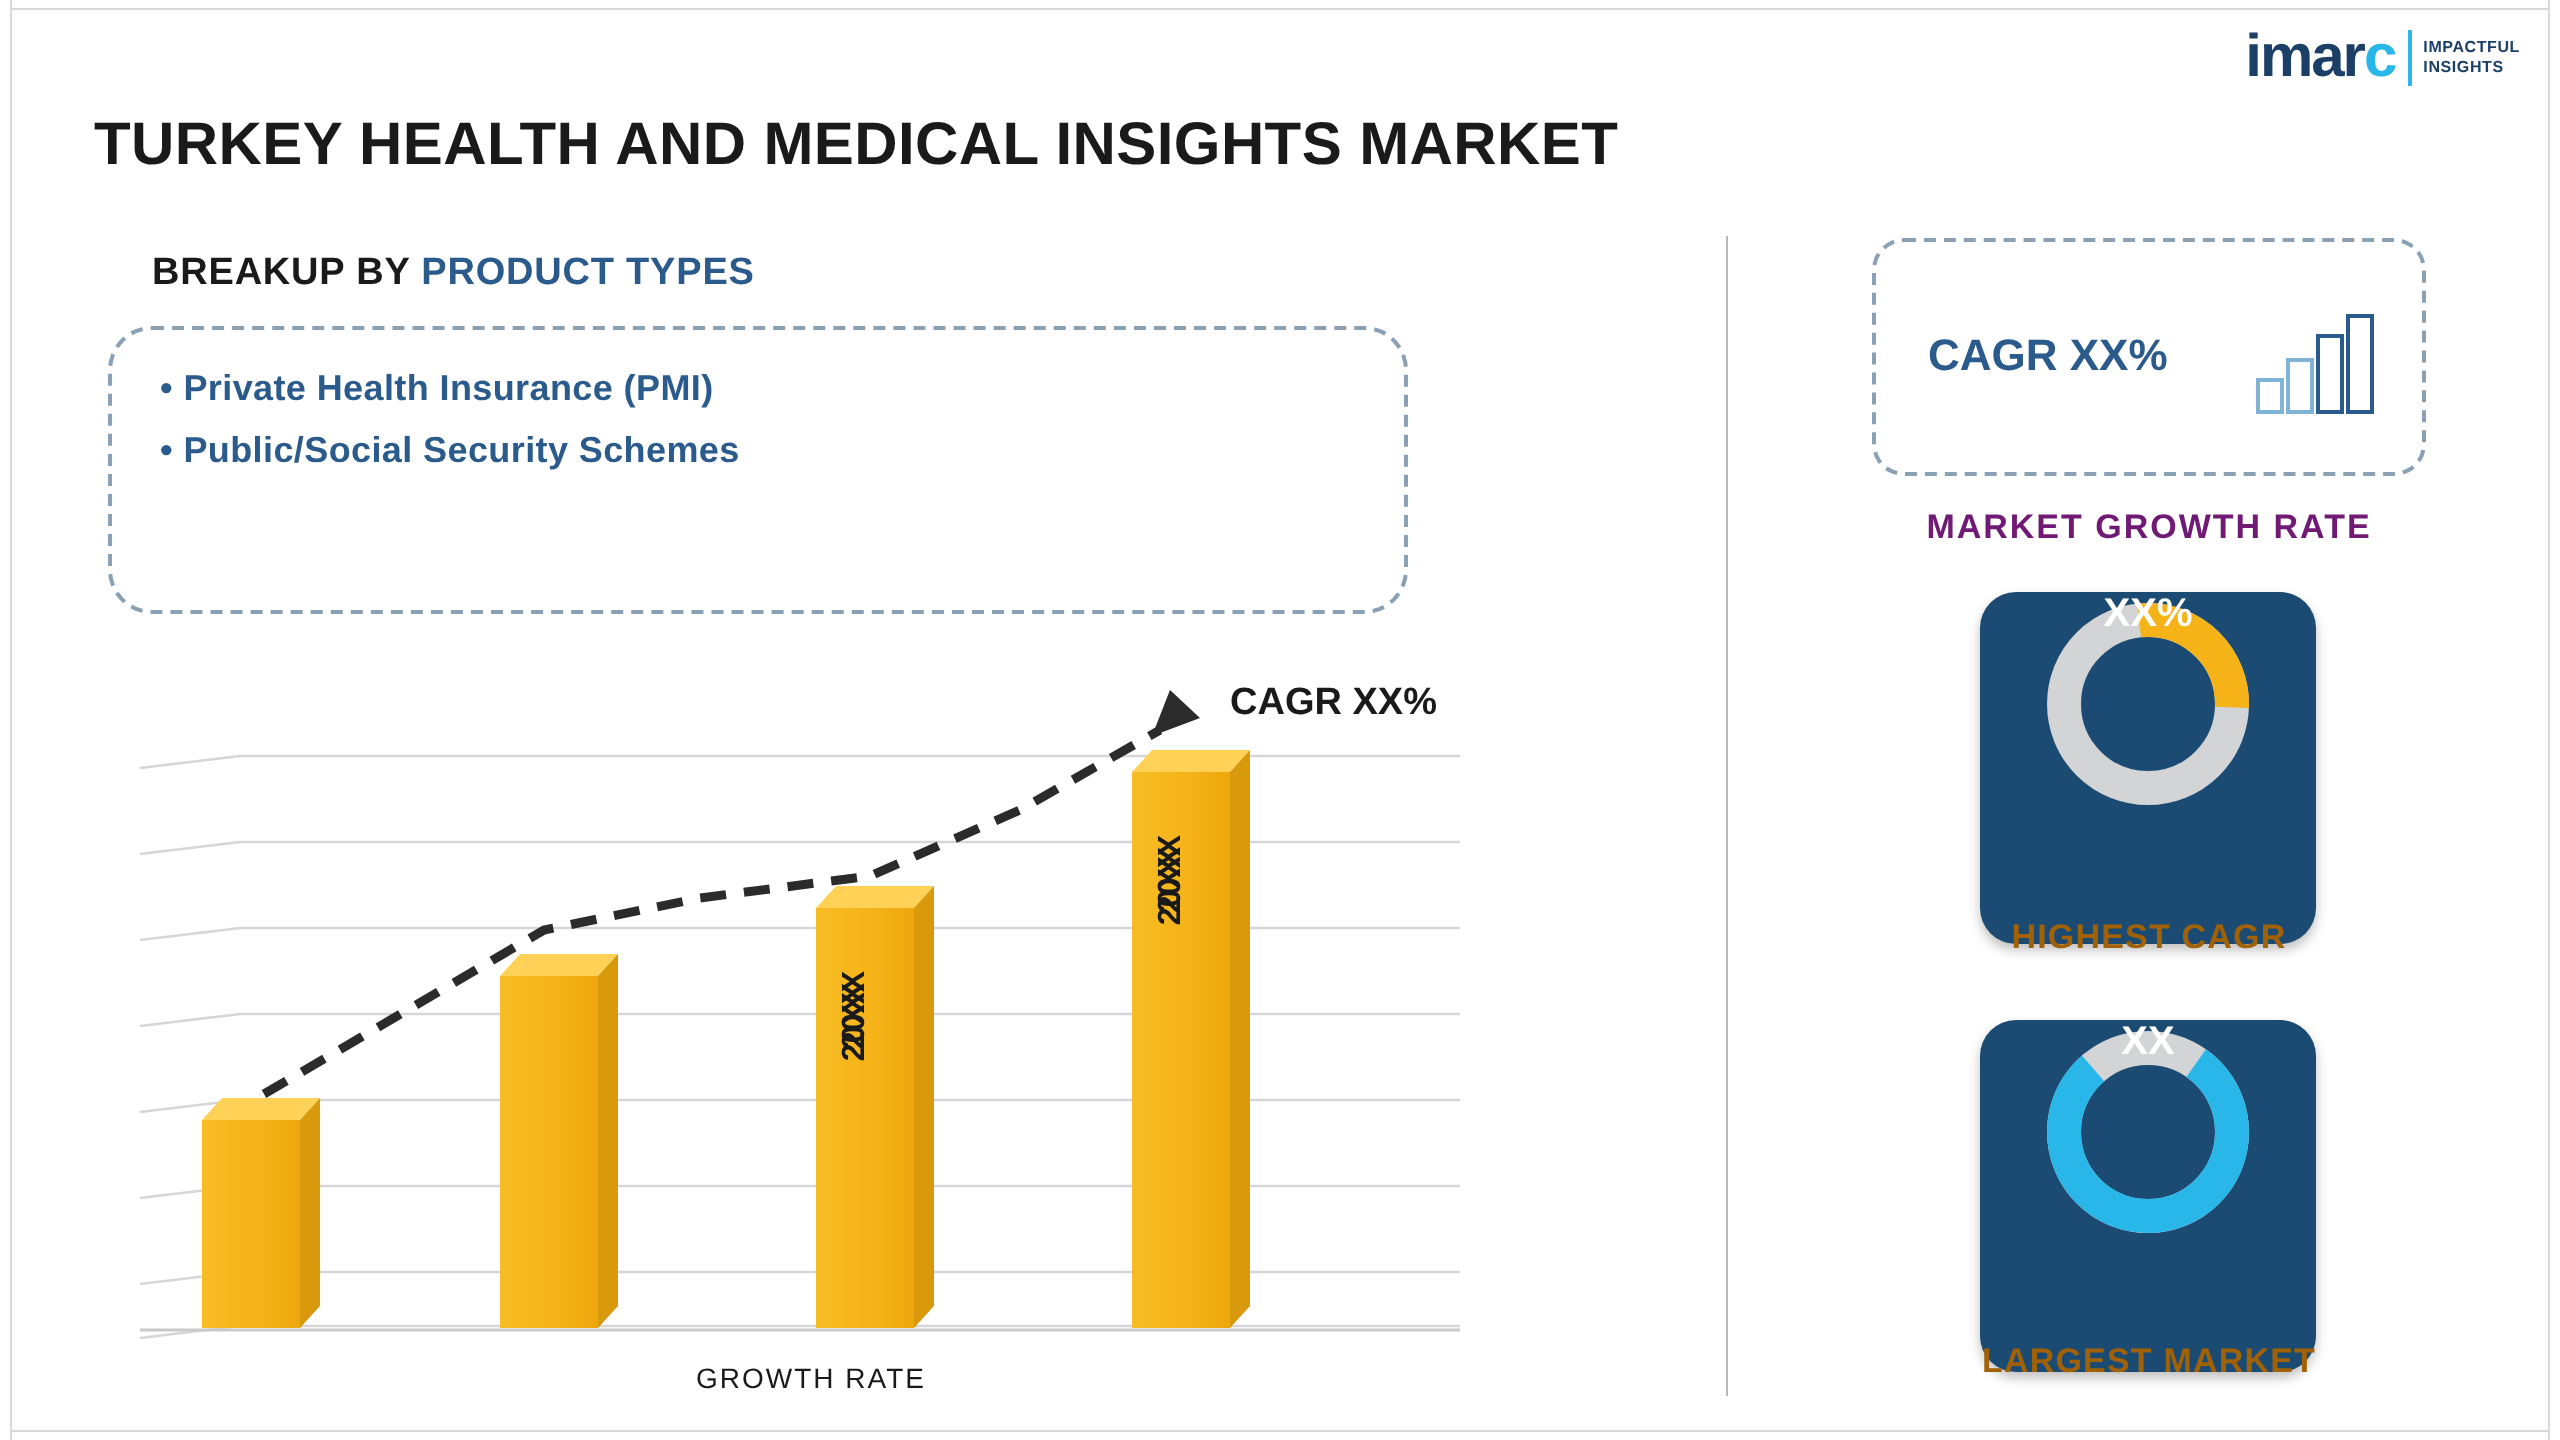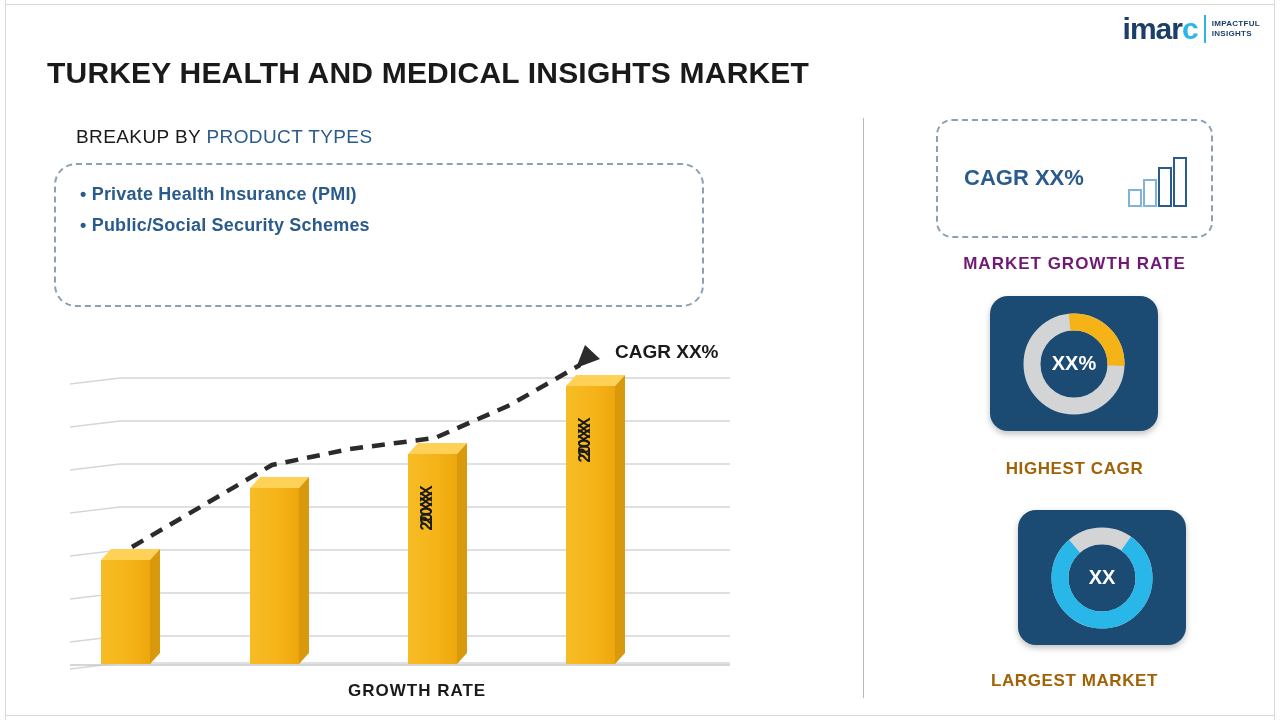--- a/index.html
+++ b/index.html
@@ -48,21 +48,21 @@
   
   #title {
     position: absolute; left: 47px; top: 56px;
     font-size: 30px; font-weight: bold; color: #1a1a1a;
     letter-spacing: 0.2px;
   }
 
   
   #breakup-heading {
     position: absolute; left: 76px; top: 126px;
-    font-size: 19px; font-weight: normal; color: #1a1a1a;
+    font-size: 19px; font-weight: bold; color: #1a1a1a;
     letter-spacing: 0.4px;
   }
   #breakup-heading .accent { color: #2a5b8c; }
   #breakup-box {
     position: absolute; left: 54px; top: 163px;
     width: 650px; height: 144px;
     border: 2px dashed #8aa0b4;
     border-radius: 22px;
     padding: 14px 24px;
   }
@@ -79,21 +79,21 @@
   }
 
   
   #chart {
     position: absolute; left: 60px; top: 335px;
     width: 690px; height: 345px;
   }
   #chart svg { display: block; }
   #chart-caption {
     position: absolute; left: 348px; top: 681px;
-    font-size: 17px; font-weight: bold; color: #1a1a1a;
+    font-size: 14px; font-weight: normal; color: #1a1a1a;
     letter-spacing: 1px;
   }
   #cagr-label-chart {
     position: absolute; left: 615px; top: 341px;
     font-size: 19px; font-weight: bold; color: #1a1a1a;
   }
   .bar-label {
     font-size: 16px; font-weight: bold; fill: #1a1a1a;
   }
 
@@ -108,27 +108,27 @@
     font-size: 22px; font-weight: bold; color: #2a5b8c; line-height: 1.3;
   }
   #cagr-bars { position: absolute; right: 22px; bottom: 28px; }
   #growth-rate-caption {
     position: absolute; left: 936px; top: 254px; width: 277px;
     text-align: center;
     font-size: 17px; font-weight: bold; color: #701a75; letter-spacing: 1px;
   }
 
   .donut-card {
-    position: absolute; width: 168px; height: 135px;
+    position: absolute; width: 168px; height: 176px;
     background: #1b4a72; border-radius: 18px;
-    display: flex; align-items: center; justify-content: center;
+    display: flex; justify-content: center;
     box-shadow: 0 3px 6px rgba(0,0,0,0.25);
   }
   #card-cagr { left: 990px; top: 296px; }
-  #card-market { left: 990px; top: 510px; margin-left: 28px; }
+  #card-market { left: 990px; top: 510px; }
   .donut-center {
     position: absolute;
     font-size: 20px; font-weight: bold; color: #ffffff;
   }
   .donut-caption {
     position: absolute; width: 277px; left: 936px;
     text-align: center; font-size: 17px; font-weight: bold; color: #a16207;
     letter-spacing: 0.6px;
   }
   #caption-cagr { top: 459px; }

